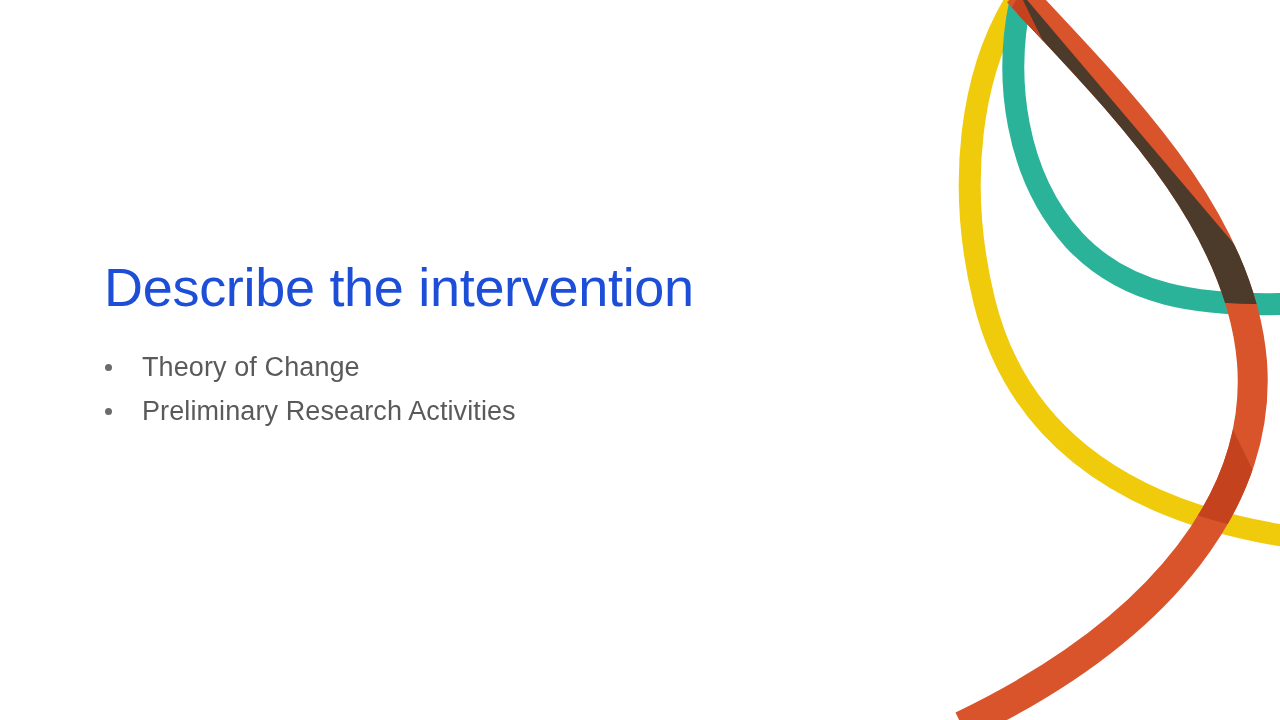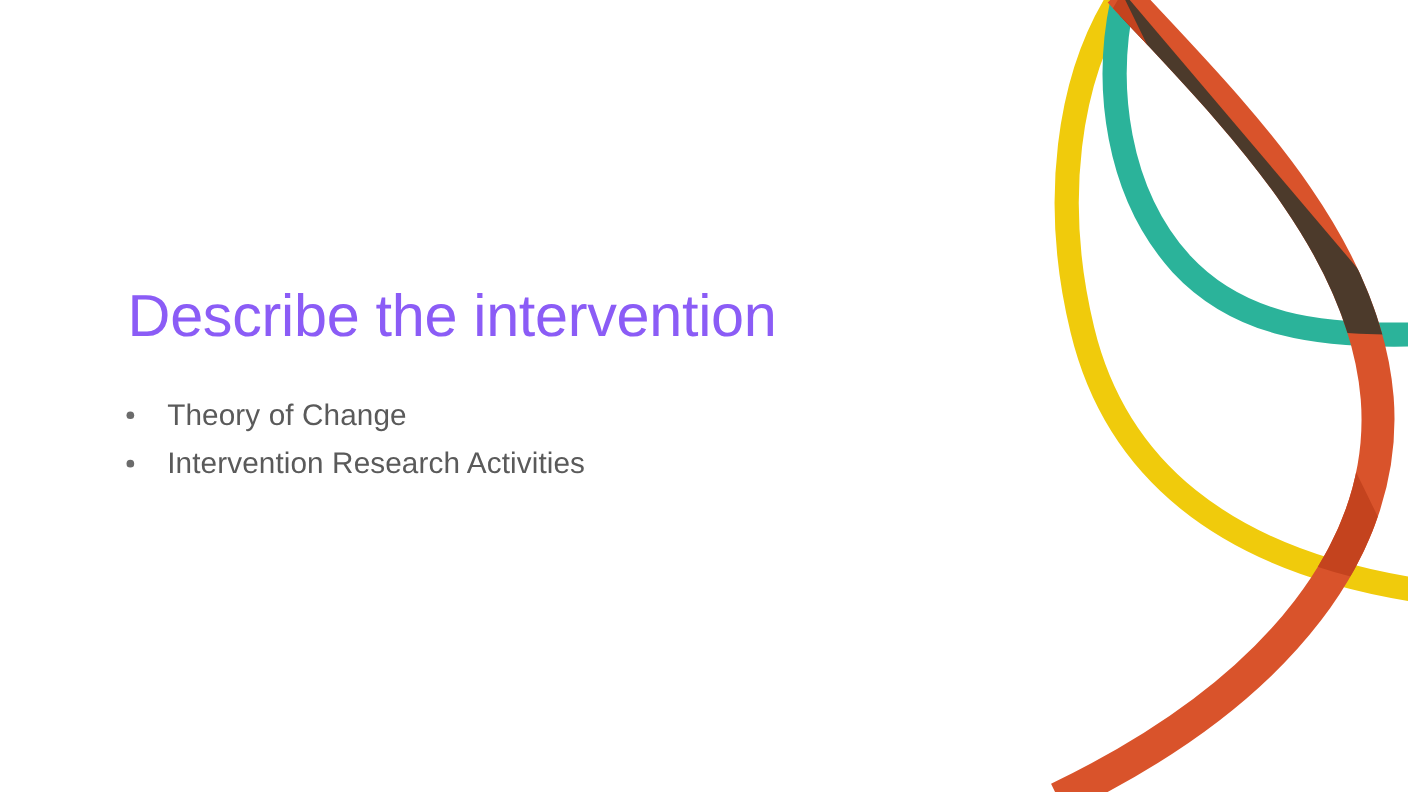--- a/index.html
+++ b/index.html
@@ -32,37 +32,37 @@
   #content {
     position: absolute;
     left: 0;
     top: 0;
     width: 900px;
     height: 720px;
   }
 
   #title {
     position: absolute;
-    left: 116px;
+    left: 104px;
     top: 258px;
     width: 760px;
     font-size: 54px;
     line-height: 1.08;
     font-weight: 400;
     letter-spacing: -0.3px;
-    color: #8b5cf6;
+    color: #1d4ed8;
     white-space: nowrap;
   }
 
   #bullets {
     position: absolute;
     left: 100px;
     top: 344px;
     width: 760px;
-    margin: 11px;
+    margin: 1px;
     padding: 0;
     list-style: none;
   }
   #bullets li {
     position: relative;
     padding-left: 41px;
     font-size: 27px;
     line-height: 44px;
     color: #5a5a5a;
     letter-spacing: 0.1px;
@@ -135,19 +135,19 @@
 
     <div id="title">Describe the intervention</div>
 
     <ul id="bullets">
       <li>
         <span class="dot"></span>
         <span>Theory of Change</span>
       </li>
       <li>
         <span class="dot"></span>
-        <span>Intervention Research Activities</span>
+        <span>Preliminary Research Activities</span>
       </li>
     </ul>
 
   </div>
 
 </div>
 
 </body></html>

